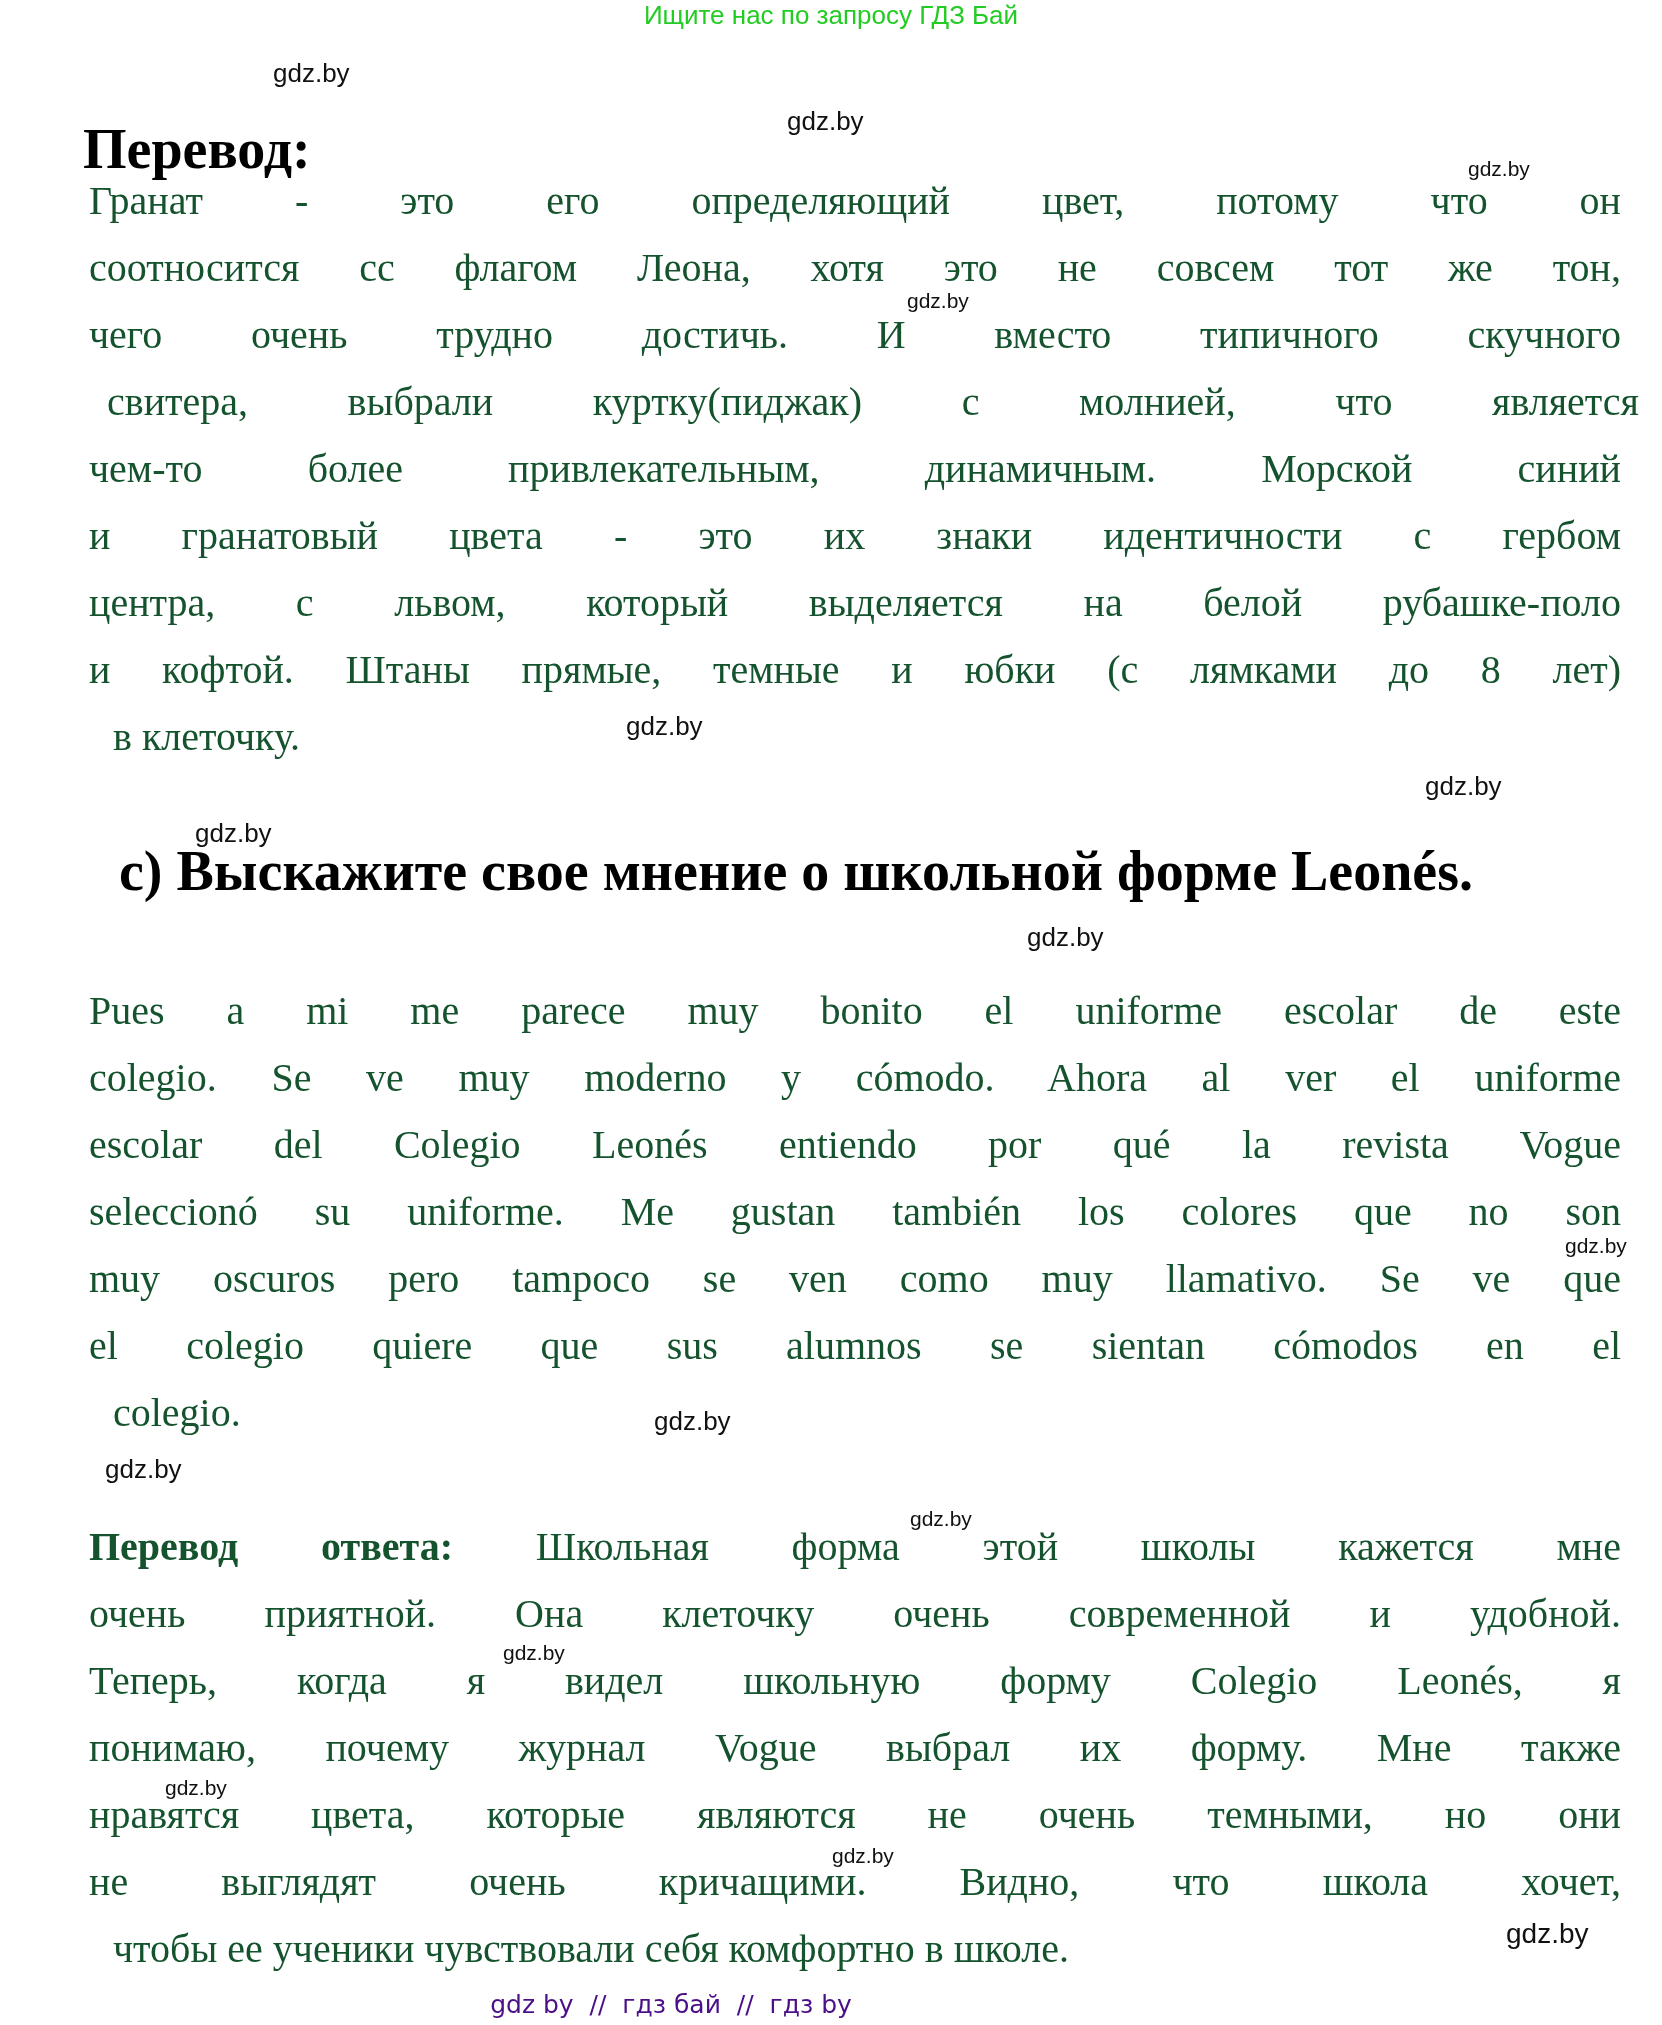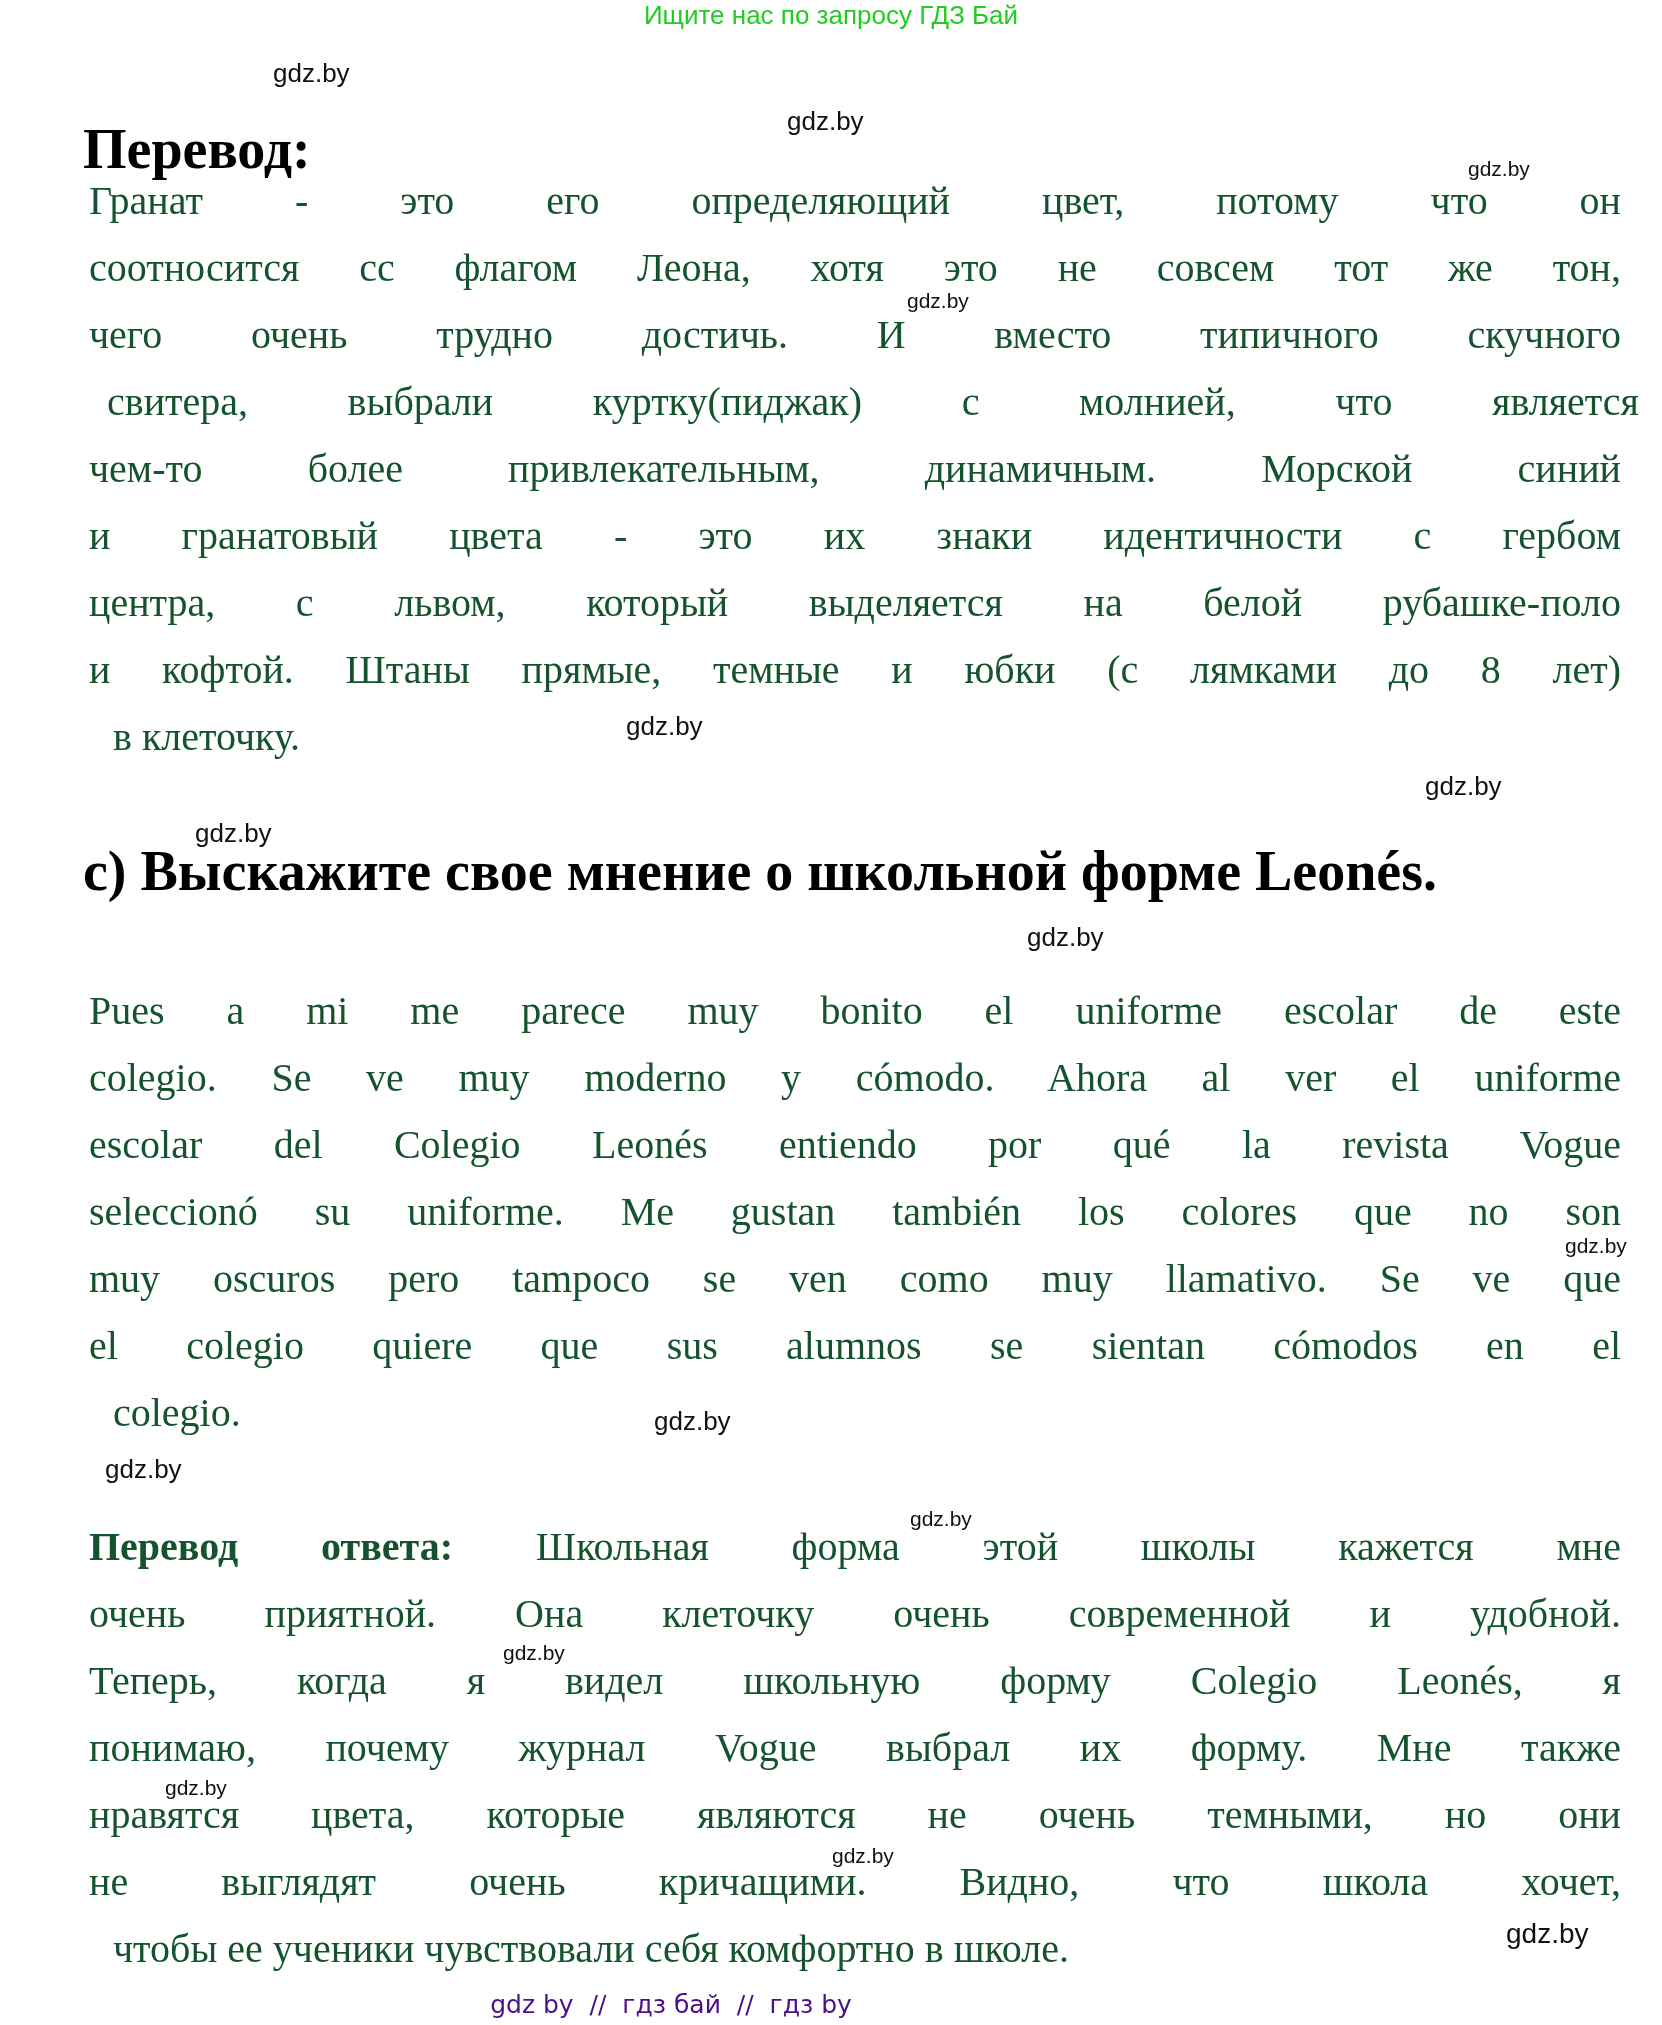--- a/index.html
+++ b/index.html
@@ -62,21 +62,21 @@
   <div class="line" style="top:234px;">соотносится сс флагом Леона, хотя это не совсем тот же тон,</div>
   <div class="line" style="top:301px;">чего очень трудно достичь. И вместо типичного скучного</div>
   <div class="line" style="top:368px;margin-left:18px;">свитера, выбрали куртку(пиджак) с молнией, что является</div>
   <div class="line" style="top:435px;">чем-то более привлекательным, динамичным. Морской синий</div>
   <div class="line" style="top:502px;">и гранатовый цвета - это их знаки идентичности с гербом</div>
   <div class="line" style="top:569px;">центра, с львом, который выделяется на белой рубашке-поло</div>
   <div class="line" style="top:636px;">и кофтой. Штаны прямые, темные и юбки (с лямками до 8 лет)</div>
   <div class="line last" style="top:703px;">в клеточку.</div>
 </div>
 
-<div class="heading-line" style="top:838px;">c) Выскажите свое мнение о школьной форме Leonés.</div>
+<div class="heading-line" style="top:838px;margin-left:36px;">c) Выскажите свое мнение о школьной форме Leonés.</div>
 
 <div>
   <div class="line" style="top:977px;">Pues a mi me parece muy bonito el uniforme escolar de este</div>
   <div class="line" style="top:1044px;">colegio. Se ve muy moderno y cómodo. Ahora al ver el uniforme</div>
   <div class="line" style="top:1111px;">escolar del Colegio Leonés entiendo por qué la revista Vogue</div>
   <div class="line" style="top:1178px;">seleccionó su uniforme. Me gustan también los colores que no son</div>
   <div class="line" style="top:1245px;">muy oscuros pero tampoco se ven como muy llamativo. Se ve que</div>
   <div class="line" style="top:1312px;">el colegio quiere que sus alumnos se sientan cómodos en el</div>
   <div class="line last" style="top:1379px;">colegio.</div>
 </div>

